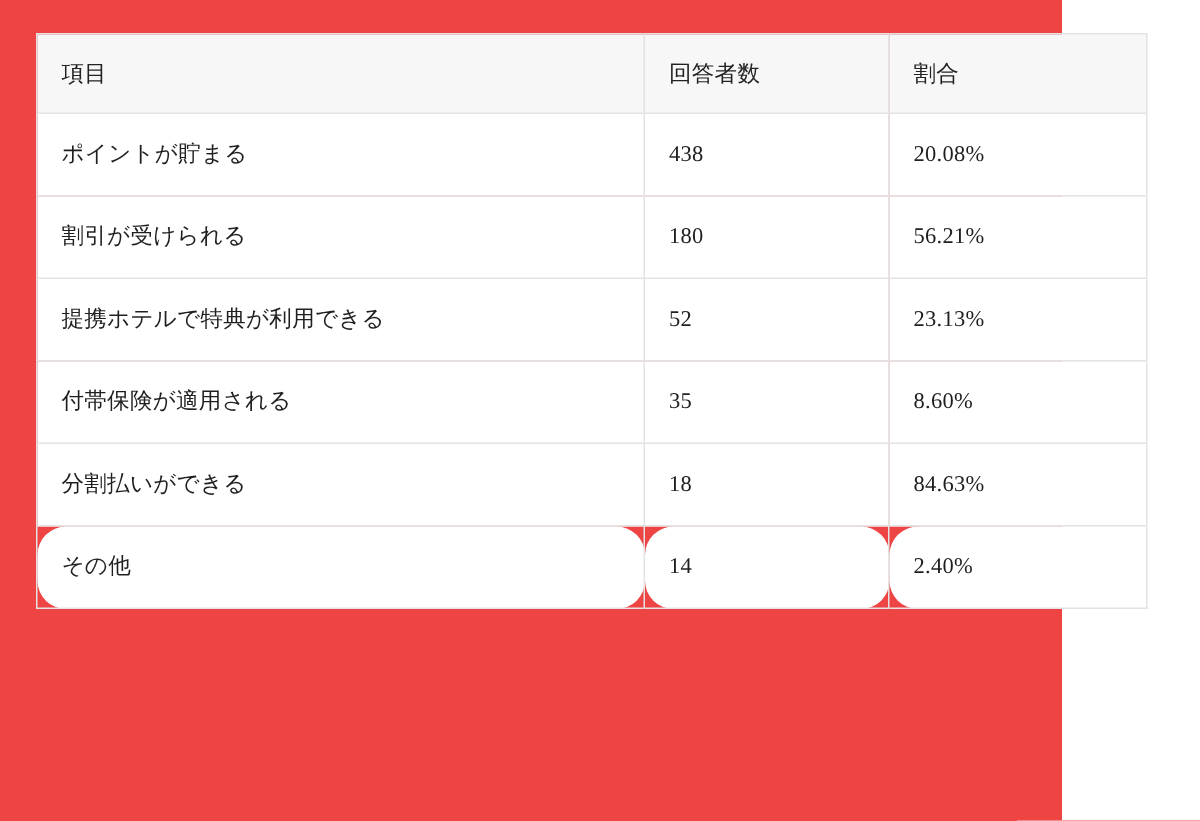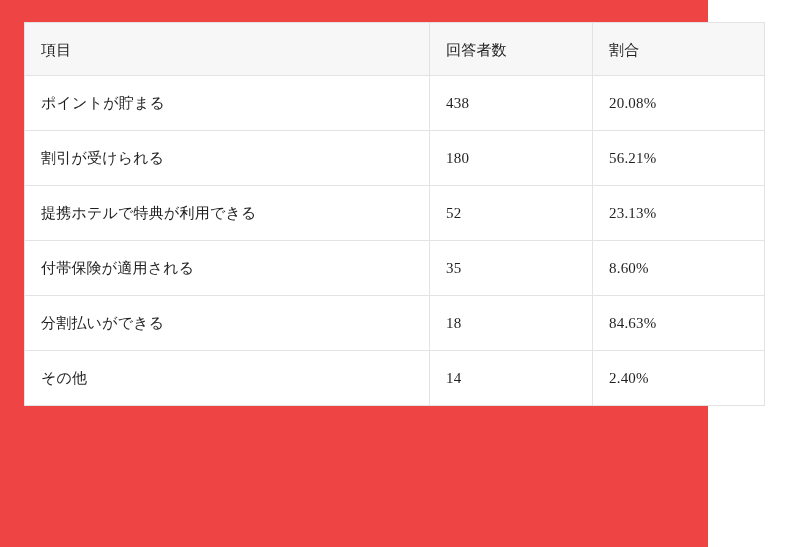--- a/index.html
+++ b/index.html
@@ -52,20 +52,21 @@
     border-right: none;
   }
   table.survey-table thead th {
     background: #f7f7f7;
     color: #222222;
     height: 52px;
     border-bottom: 1px solid #e3e3e3;
   }
   table.survey-table tbody tr:last-child td {
     border-bottom: none;
+    border-radius: 19px;
   }
   table.survey-table tbody td {
     background: #ffffff;
     color: #1f1f1f;
     font-family: Liberation Serif, serif;
   }
   td.num, td.pct {
     font-size: 15px;
   }
 </style>

